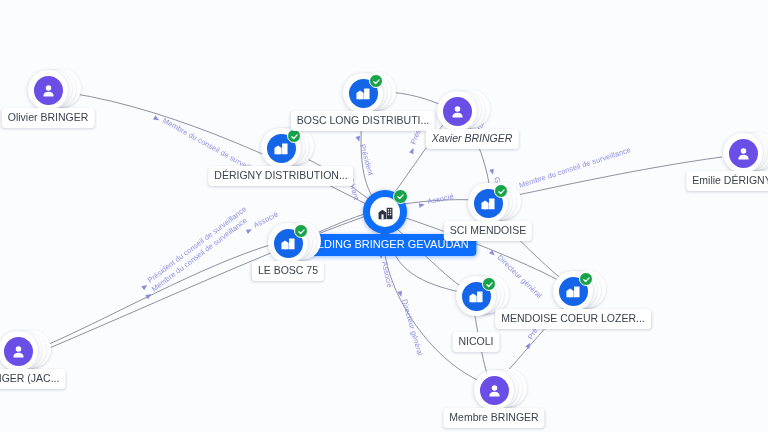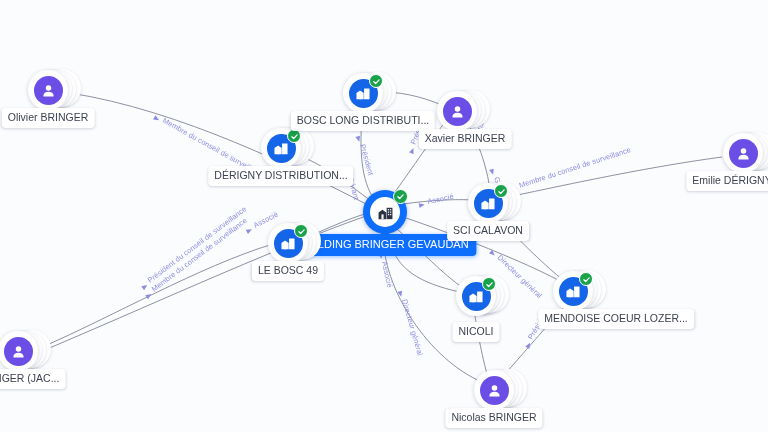--- a/index.html
+++ b/index.html
@@ -326,21 +326,21 @@
         <div class="node-stack" style="width: 38px; height: 38px; left: -10px; top: -20.2px;"></div>
         <div class="node-stack" style="width: 38px; height: 38px; left: -14.5px; top: -19.6px;"></div>
         <div class="node-disc" style="width: 40px; height: 40px; left: -20px; top: -20px;">
           <div class="node-inner person" style="width: 29px; height: 29px;">
             <svg width="17" height="17" viewBox="0 0 24 24" xmlns="http://www.w3.org/2000/svg">
               <circle cx="12" cy="8.4" r="3.9" fill="#ffffff"></circle>
               <path fill="#ffffff" d="M12 13.6c-4.1 0-7.1 2.3-7.1 4.9v1.9h14.2v-1.9c0-2.6-3-4.9-7.1-4.9z"></path>
             </svg>
           </div>
         </div>
-        <div class="node-label" style="left: 8px; top: 18px;">Xavier BRINGER</div>
+        <div class="node-label" style="left: 15px; top: 18px; font-style: italic;">Xavier BRINGER</div>
       </div>
       <div class="node" style="left: 743px; top: 153px;">
         <div class="node-stack" style="width: 38px; height: 38px; left: -5.5px; top: -20.8px;"></div>
         <div class="node-stack" style="width: 38px; height: 38px; left: -10px; top: -20.2px;"></div>
         <div class="node-stack" style="width: 38px; height: 38px; left: -14.5px; top: -19.6px;"></div>
         <div class="node-disc" style="width: 40px; height: 40px; left: -20px; top: -20px;">
           <div class="node-inner person" style="width: 29px; height: 29px;">
             <svg width="17" height="17" viewBox="0 0 24 24" xmlns="http://www.w3.org/2000/svg">
               <circle cx="12" cy="8.4" r="3.9" fill="#ffffff"></circle>
               <path fill="#ffffff" d="M12 13.6c-4.1 0-7.1 2.3-7.1 4.9v1.9h14.2v-1.9c0-2.6-3-4.9-7.1-4.9z"></path>
@@ -366,21 +366,21 @@
               <rect x="18.3" y="14" width="1.8" height="1.8" fill="#ffffff" opacity="0.95"></rect>
               <rect x="6.3" y="14.6" width="3" height="6.8" fill="#ffffff" opacity="0.95"></rect>
             </svg>
           </div>
           <div class="badge-check" style="width: 14px; height: 14px; right: 0px; top: 1px;">
             <svg width="9" height="9" viewBox="0 0 24 24" xmlns="http://www.w3.org/2000/svg">
               <path d="M5 12.6 L9.8 17.2 L19 7.6" stroke="#ffffff" stroke-width="3.4" fill="none" stroke-linecap="round" stroke-linejoin="round"></path>
             </svg>
           </div>
         </div>
-        <div class="node-label" style="left: 0px; top: 18px;">SCI CALAVON</div>
+        <div class="node-label" style="left: 0px; top: 18px;">SCI MENDOISE</div>
       </div>
       <div class="node" style="left: 288px; top: 243px;">
         <div class="node-stack" style="width: 38px; height: 38px; left: -5.5px; top: -20.8px;"></div>
         <div class="node-stack" style="width: 38px; height: 38px; left: -10px; top: -20.2px;"></div>
         <div class="node-stack" style="width: 38px; height: 38px; left: -14.5px; top: -19.6px;"></div>
         <div class="node-disc" style="width: 40px; height: 40px; left: -20px; top: -20px;">
           <div class="node-inner company" style="width: 29px; height: 29px;">
             <svg width="16" height="16" viewBox="0 0 24 24" xmlns="http://www.w3.org/2000/svg">
               <path fill="#ffffff" d="M2.2 21.4V12.1L7.6 8.2l5.4 3.9v9.3H2.2z"></path>
               <path fill="#ffffff" d="M13.6 21.4V5.3h8.2v16.1h-8.2z"></path>
@@ -392,21 +392,21 @@
               <rect x="18.3" y="14" width="1.8" height="1.8" fill="#ffffff" opacity="0.95"></rect>
               <rect x="6.3" y="14.6" width="3" height="6.8" fill="#ffffff" opacity="0.95"></rect>
             </svg>
           </div>
           <div class="badge-check" style="width: 14px; height: 14px; right: 0px; top: 1px;">
             <svg width="9" height="9" viewBox="0 0 24 24" xmlns="http://www.w3.org/2000/svg">
               <path d="M5 12.6 L9.8 17.2 L19 7.6" stroke="#ffffff" stroke-width="3.4" fill="none" stroke-linecap="round" stroke-linejoin="round"></path>
             </svg>
           </div>
         </div>
-        <div class="node-label" style="left: 0px; top: 18px;">LE BOSC 49</div>
+        <div class="node-label" style="left: 0px; top: 18px;">LE BOSC 75</div>
       </div>
       <div class="node" style="left: 18px; top: 351px;">
         <div class="node-stack" style="width: 38px; height: 38px; left: -5.5px; top: -20.8px;"></div>
         <div class="node-stack" style="width: 38px; height: 38px; left: -10px; top: -20.2px;"></div>
         <div class="node-stack" style="width: 38px; height: 38px; left: -14.5px; top: -19.6px;"></div>
         <div class="node-disc" style="width: 40px; height: 40px; left: -20px; top: -20px;">
           <div class="node-inner person" style="width: 29px; height: 29px;">
             <svg width="17" height="17" viewBox="0 0 24 24" xmlns="http://www.w3.org/2000/svg">
               <circle cx="12" cy="8.4" r="3.9" fill="#ffffff"></circle>
               <path fill="#ffffff" d="M12 13.6c-4.1 0-7.1 2.3-7.1 4.9v1.9h14.2v-1.9c0-2.6-3-4.9-7.1-4.9z"></path>
@@ -432,21 +432,21 @@
               <rect x="18.3" y="14" width="1.8" height="1.8" fill="#ffffff" opacity="0.95"></rect>
               <rect x="6.3" y="14.6" width="3" height="6.8" fill="#ffffff" opacity="0.95"></rect>
             </svg>
           </div>
           <div class="badge-check" style="width: 14px; height: 14px; right: 0px; top: 1px;">
             <svg width="9" height="9" viewBox="0 0 24 24" xmlns="http://www.w3.org/2000/svg">
               <path d="M5 12.6 L9.8 17.2 L19 7.6" stroke="#ffffff" stroke-width="3.4" fill="none" stroke-linecap="round" stroke-linejoin="round"></path>
             </svg>
           </div>
         </div>
-        <div class="node-label" style="left: 0px; top: 26px;">NICOLI</div>
+        <div class="node-label" style="left: 0px; top: 36px;">NICOLI</div>
       </div>
       <div class="node" style="left: 573px; top: 291px;">
         <div class="node-stack" style="width: 38px; height: 38px; left: -5.5px; top: -20.8px;"></div>
         <div class="node-stack" style="width: 38px; height: 38px; left: -10px; top: -20.2px;"></div>
         <div class="node-stack" style="width: 38px; height: 38px; left: -14.5px; top: -19.6px;"></div>
         <div class="node-disc" style="width: 40px; height: 40px; left: -20px; top: -20px;">
           <div class="node-inner company" style="width: 29px; height: 29px;">
             <svg width="16" height="16" viewBox="0 0 24 24" xmlns="http://www.w3.org/2000/svg">
               <path fill="#ffffff" d="M2.2 21.4V12.1L7.6 8.2l5.4 3.9v9.3H2.2z"></path>
               <path fill="#ffffff" d="M13.6 21.4V5.3h8.2v16.1h-8.2z"></path>
@@ -458,31 +458,31 @@
               <rect x="18.3" y="14" width="1.8" height="1.8" fill="#ffffff" opacity="0.95"></rect>
               <rect x="6.3" y="14.6" width="3" height="6.8" fill="#ffffff" opacity="0.95"></rect>
             </svg>
           </div>
           <div class="badge-check" style="width: 14px; height: 14px; right: 0px; top: 1px;">
             <svg width="9" height="9" viewBox="0 0 24 24" xmlns="http://www.w3.org/2000/svg">
               <path d="M5 12.6 L9.8 17.2 L19 7.6" stroke="#ffffff" stroke-width="3.4" fill="none" stroke-linecap="round" stroke-linejoin="round"></path>
             </svg>
           </div>
         </div>
-        <div class="node-label" style="left: 0px; top: 18px; margin-left: 43px;">MENDOISE COEUR LOZER...</div>
+        <div class="node-label" style="left: 0px; top: 18px;">MENDOISE COEUR LOZER...</div>
       </div>
       <div class="node" style="left: 494px; top: 390px;">
         <div class="node-stack" style="width: 38px; height: 38px; left: -5.5px; top: -20.8px;"></div>
         <div class="node-stack" style="width: 38px; height: 38px; left: -10px; top: -20.2px;"></div>
         <div class="node-stack" style="width: 38px; height: 38px; left: -14.5px; top: -19.6px;"></div>
         <div class="node-disc" style="width: 40px; height: 40px; left: -20px; top: -20px;">
           <div class="node-inner person" style="width: 29px; height: 29px;">
             <svg width="17" height="17" viewBox="0 0 24 24" xmlns="http://www.w3.org/2000/svg">
               <circle cx="12" cy="8.4" r="3.9" fill="#ffffff"></circle>
               <path fill="#ffffff" d="M12 13.6c-4.1 0-7.1 2.3-7.1 4.9v1.9h14.2v-1.9c0-2.6-3-4.9-7.1-4.9z"></path>
             </svg>
           </div>
         </div>
-        <div class="node-label" style="left: 0px; top: 18px;">Nicolas BRINGER</div>
+        <div class="node-label" style="left: 0px; top: 18px;">Membre BRINGER</div>
       </div>
     </div>
 
 </div>
 
 </body></html>

